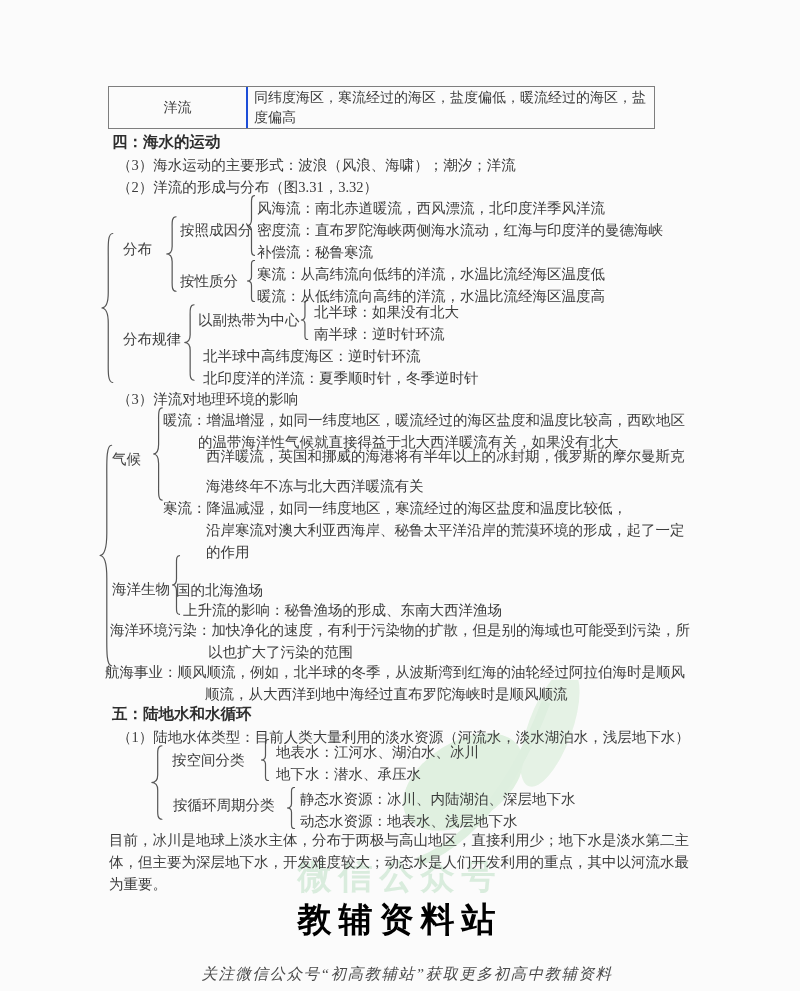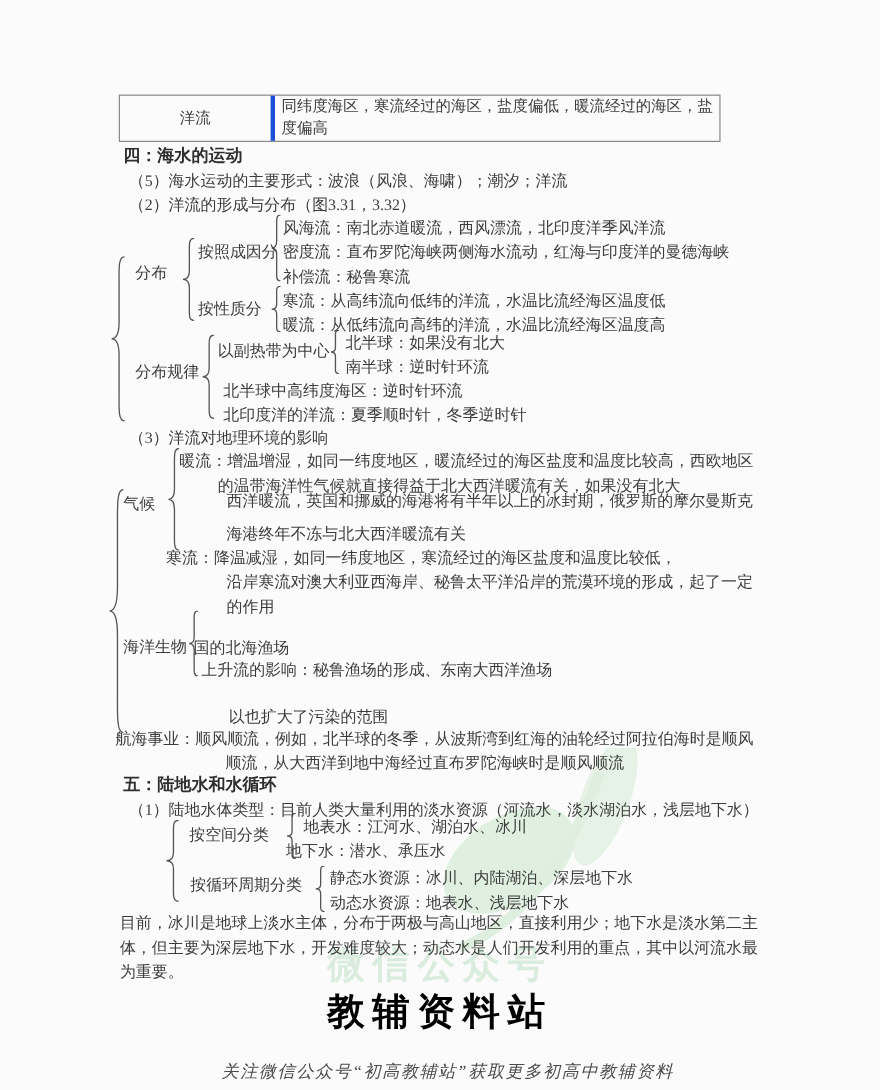--- a/index.html
+++ b/index.html
@@ -7,21 +7,21 @@
     position:relative;width:800px;height:991px;margin:0 auto;
     background:#fbfbfb;overflow:hidden;
     font-family:"Liberation Serif","DejaVu Serif",serif;
     color:#3c3c3c;
   }
   .t{position:absolute;font-size:14.5px;line-height:20px;white-space:nowrap;z-index:2;}
   .h{position:absolute;font-size:15.5px;line-height:20px;white-space:nowrap;z-index:2;
      font-weight:700;color:#2e2e2e;font-family:"Liberation Sans","DejaVu Sans",sans-serif;}
   .tbl{position:absolute;left:108px;top:86px;width:547px;height:43px;border:1px solid #7e7e7e;
        display:flex;box-sizing:border-box;background:transparent;z-index:2;}
-  .tbl .c1{width:137px;border-right:4px solid #1d4ed8;display:flex;align-items:center;
+  .tbl .c1{width:137px;border-right:2px solid #1d4ed8;display:flex;align-items:center;
        justify-content:center;font-size:14px;}
   .tbl .c2{flex:1;padding:1px 6px;font-size:14px;line-height:20px;}
   svg.br{position:absolute;display:block;z-index:1;}
   .wm{position:absolute;left:0;right:0;text-align:center;z-index:0;
       font-family:"Liberation Sans","DejaVu Sans",sans-serif;font-weight:700;
       font-size:34px;letter-spacing:7px;white-space:nowrap;}
   .leaf{position:absolute;left:360px;top:680px;z-index:0;}
   .footer{position:absolute;left:0;right:0;top:964px;text-align:center;z-index:2;
       font-style:italic;font-size:15.5px;letter-spacing:1.5px;color:#4a4a4a;margin-left:14px;}
 </style>
@@ -46,21 +46,21 @@
 
   <div class="wm" style="top: 854px; color: rgb(217, 236, 221);">微信公众号</div>
   <div class="wm" style="top: 897px; color: #000000;">教辅资料站</div>
 
   <div class="tbl">
     <div class="c1">洋流</div>
     <div class="c2">同纬度海区，寒流经过的海区，盐度偏低，暖流经过的海区，盐度偏高</div>
   </div>
 
   <div class="h" style="left:112px;top:132px">四：海水的运动</div>
-  <div class="t" style="left:117px;top:155px">（5）海水运动的主要形式：波浪（风浪、海啸）；潮汐；洋流</div>
+  <div class="t" style="left:117px;top:155px">（3）海水运动的主要形式：波浪（风浪、海啸）；潮汐；洋流</div>
   <div class="t" style="left:117px;top:177px">（2）洋流的形成与分布（图3.31，3.32）</div>
 
   <svg class="br" style="left:100px;top:232px;width:15px;height:152px" viewBox="0 0 20 100" preserveAspectRatio="none">
       <use href="#cbrace" xlink:href="#cbrace"></use>
     </svg>
   <svg class="br" style="left:165px;top:216px;width:13px;height:76px" viewBox="0 0 20 100" preserveAspectRatio="none">
       <use href="#cbrace" xlink:href="#cbrace"></use>
     </svg>
   <svg class="br" style="left:246px;top:195px;width:10px;height:61px" viewBox="0 0 20 100" preserveAspectRatio="none">
       <use href="#cbrace" xlink:href="#cbrace"></use>
@@ -100,46 +100,47 @@
     </svg>
   <svg class="br" style="left:171px;top:555px;width:10px;height:60px" viewBox="0 0 20 100" preserveAspectRatio="none">
       <use href="#cbrace" xlink:href="#cbrace"></use>
     </svg>
 
   <div class="t" style="left:112px;top:449px">气候</div>
   <div class="t" style="left:163px;top:410px">暖流：增温增湿，如同一纬度地区，暖流经过的海区盐度和温度比较高，西欧地区</div>
   <div class="t" style="left:198px;top:432px">的温带海洋性气候就直接得益于北大西洋暖流有关，如果没有北大</div>
   <div class="t" style="left:206px;top:446px">西洋暖流，英国和挪威的海港将有半年以上的冰封期，俄罗斯的摩尔曼斯克</div>
   <div class="t" style="left:206px;top:476px">海港终年不冻与北大西洋暖流有关</div>
-  <div class="t" style="left:151px;top:498px">寒流：降温减湿，如同一纬度地区，寒流经过的海区盐度和温度比较低，</div>
+  <div class="t" style="left:163px;top:498px">寒流：降温减湿，如同一纬度地区，寒流经过的海区盐度和温度比较低，</div>
   <div class="t" style="left:206px;top:520px">沿岸寒流对澳大利亚西海岸、秘鲁太平洋沿岸的荒漠环境的形成，起了一定</div>
   <div class="t" style="left:206px;top:542px">的作用</div>
   <div class="t" style="left:112px;top:579px">海洋生物</div>
   <div class="t" style="left:176px;top:580px">国的北海渔场</div>
   <div class="t" style="left:183px;top:600px">上升流的影响：秘鲁渔场的形成、东南大西洋渔场</div>
+  <div class="t" style="left:110px;top:620px">海洋环境污染：加快净化的速度，有利于污染物的扩散，但是别的海域也可能受到污染，所</div>
   <div class="t" style="left:208px;top:642px">以也扩大了污染的范围</div>
   <div class="t" style="left:105px;top:662px">航海事业：顺风顺流，例如，北半球的冬季，从波斯湾到红海的油轮经过阿拉伯海时是顺风</div>
   <div class="t" style="left:205px;top:684px">顺流，从大西洋到地中海经过直布罗陀海峡时是顺风顺流</div>
 
   <div class="h" style="left:112px;top:704px">五：陆地水和水循环</div>
   <div class="t" style="left:117px;top:727px">（1）陆地水体类型：目前人类大量利用的淡水资源（河流水，淡水湖泊水，浅层地下水）</div>
 
   <svg class="br" style="left:150px;top:745px;width:14px;height:75px" viewBox="0 0 20 100" preserveAspectRatio="none">
       <use href="#cbrace" xlink:href="#cbrace"></use>
     </svg>
   <svg class="br" style="left:260px;top:739px;width:10px;height:42px" viewBox="0 0 20 100" preserveAspectRatio="none">
       <use href="#cbrace" xlink:href="#cbrace"></use>
     </svg>
   <svg class="br" style="left:286px;top:787px;width:10px;height:42px" viewBox="0 0 20 100" preserveAspectRatio="none">
       <use href="#cbrace" xlink:href="#cbrace"></use>
     </svg>
 
   <div class="t" style="left:172px;top:750px">按空间分类</div>
   <div class="t" style="left:276px;top:742px">地表水：江河水、湖泊水、冰川</div>
-  <div class="t" style="left:260px;top:764px">地下水：潜水、承压水</div>
+  <div class="t" style="left:276px;top:764px">地下水：潜水、承压水</div>
   <div class="t" style="left:173px;top:795px">按循环周期分类</div>
   <div class="t" style="left:300px;top:789px">静态水资源：冰川、内陆湖泊、深层地下水</div>
   <div class="t" style="left:300px;top:811px">动态水资源：地表水、浅层地下水</div>
 
   <div class="t" style="left:109px;top:830px">目前，冰川是地球上淡水主体，分布于两极与高山地区，直接利用少；地下水是淡水第二主</div>
   <div class="t" style="left:109px;top:852px">体，但主要为深层地下水，开发难度较大；动态水是人们开发利用的重点，其中以河流水最</div>
   <div class="t" style="left:109px;top:874px">为重要。</div>
 
   <div class="footer">关注微信公众号“初高教辅站”获取更多初高中教辅资料</div>
 

